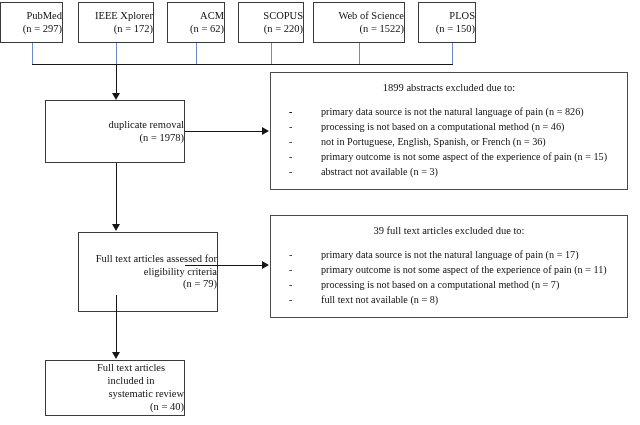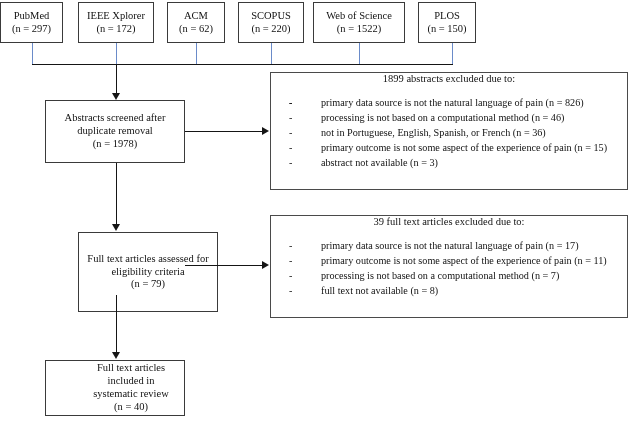--- a/index.html
+++ b/index.html
@@ -21,21 +21,21 @@
   }
 
   
   .box {
     position: absolute;
     box-sizing: border-box;
     border: 1.5px solid #3a3a3a;
     background: #ffffff;
     display: flex;
     flex-direction: column;
-    align-items: center;
+    align-items: flex-end;
     justify-content: center;
     text-align: center;
     line-height: 1.22;
     color: #111111;
   }
   .box .ln { display: block; white-space: nowrap; }
 
   
   .src-box {
     top: 2px;
@@ -58,20 +58,21 @@
     width: 358px;
     display: block;
     text-align: left;
     padding: 0;
     border: 1.3px solid #4a4a4a;
   }
   .excl-title {
     display: block;
     text-align: center;
     font-size: 10.5px;
+    margin-top: 9px;
     margin-bottom: 9px;
   }
   .excl-list {
     margin: 0;
     padding: 0 10px 0 18px;
     list-style: none;
     font-size: 10.2px;
     line-height: 1.48;
   }
   .excl-list li {
@@ -162,21 +163,20 @@
   <div class="vline blue" style="left:271px; top:43px; height:21px;"></div>
   <div class="vline blue" style="left:359px; top:43px; height:21px;"></div>
   <div class="vline blue" style="left:452px; top:43px; height:21px;"></div>
 
   <div class="hline" style="left:32px; top:64px; width:421px;"></div>
 
   <div class="vline black" style="left:116px; top:64px; height:30px;"></div>
   <div class="arrow-down" style="left:112px; top:93px;"></div>
 
   <div class="box stage-box" style="top:100px; height:63px;">
-    <span class="ln">Abstracts screened after</span>
     <span class="ln">duplicate removal</span>
     <span class="ln">(n = 1978)</span>
   </div>
 
   <div class="hline" style="left:185px; top:131px; width:78px;"></div>
   <div class="arrow-right" style="left:262px; top:127px;"></div>
 
   <div class="box excl-box" style="top:72px; height:118px;">
     <span class="excl-title">1899 abstracts excluded due to:</span>
     <ul class="excl-list">

